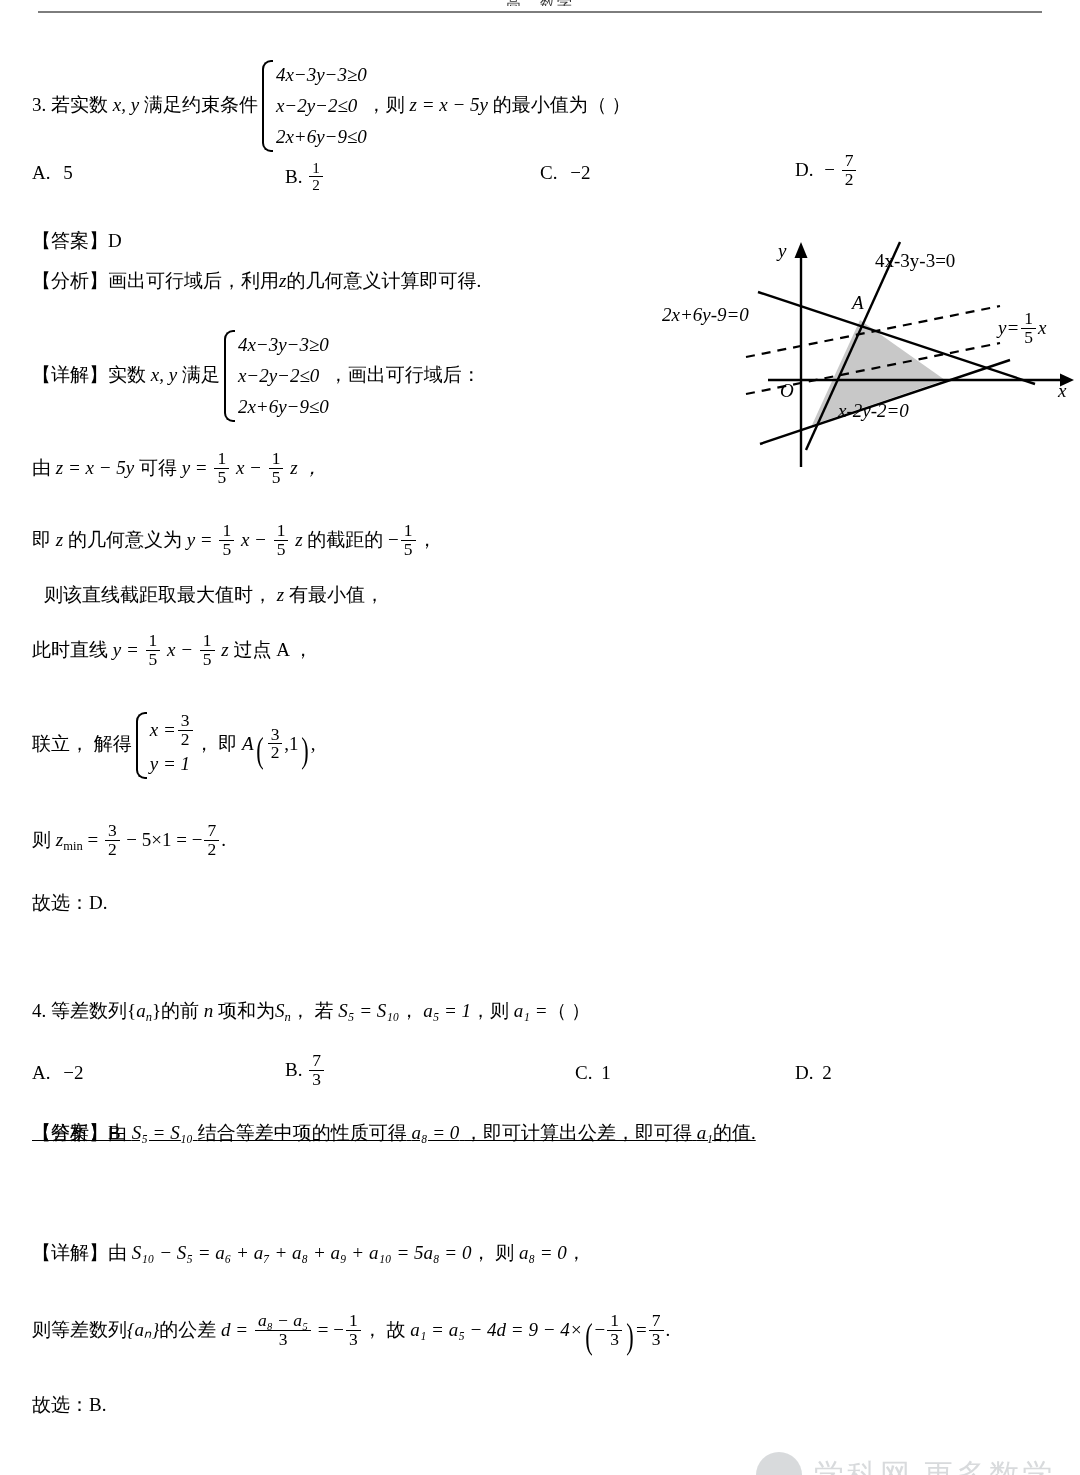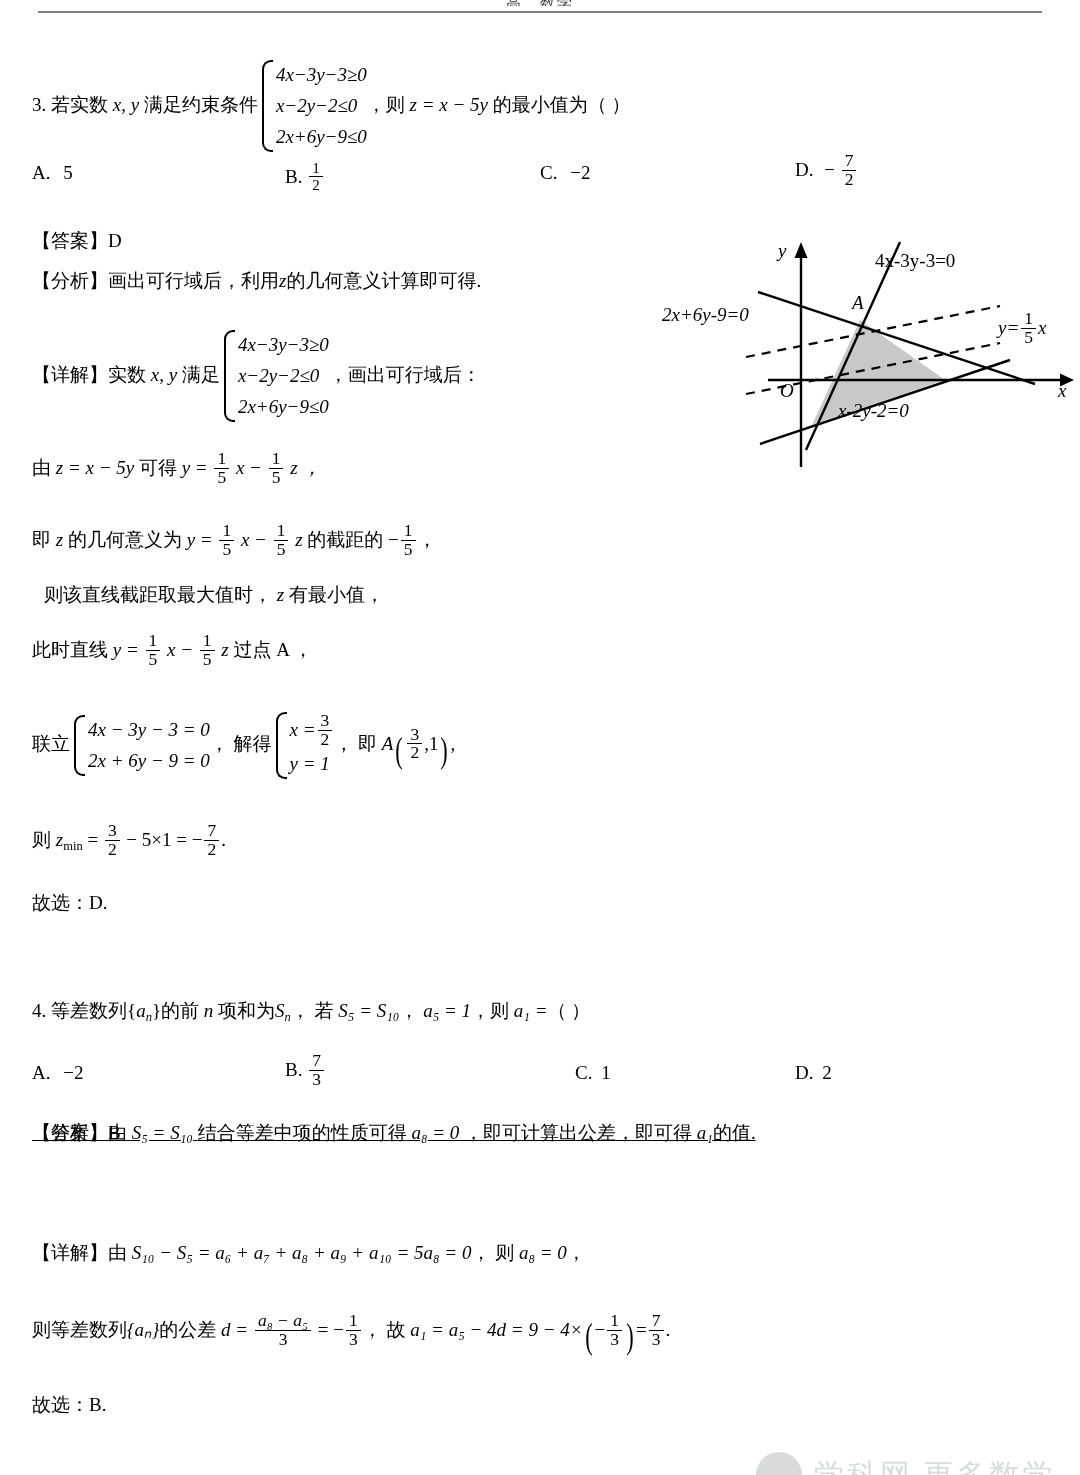--- a/index.html
+++ b/index.html
@@ -176,27 +176,21 @@
     <span>此时直线</span>
     <span class="mi">y =</span>
     <span class="frac"><span class="num mn">1</span><span class="den mn">5</span></span>
     <span class="mi">x −</span>
     <span class="frac"><span class="num mn">1</span><span class="den mn">5</span></span>
     <span class="mi">z</span>
     <span>过点 A ，</span>
   </div>
 
   <div class="blk cn" style="left:32px;top:712px;">
-    <span>联立</span><span class="sys">
-        <span class="brace"></span>
-        <span class="sys-rows">
-          <div class="mi">4x − 3y − 3 = 0</div>
-          <div class="mi">2x + 6y − 9 = 0</div>
-        </span>
-      </span><span>，  解得</span><span class="sys">
+    <span>联立</span><span>，  解得</span><span class="sys">
         <span class="brace"></span>
         <span class="sys-rows">
           <div><span class="mi">x =</span><span class="frac"><span class="num mn">3</span><span class="den mn">2</span></span></div>
           <div class="mi">y = 1</div>
         </span>
       </span><span>， 即</span>
     <span class="mi">A</span><span class="paren-big">(</span><span class="frac"><span class="num mn">3</span><span class="den mn">2</span></span><span class="mn">,1</span><span class="paren-big">)</span><span>,</span>
   </div>
 
   <div class="blk cn" style="left:32px;top:822px;">

